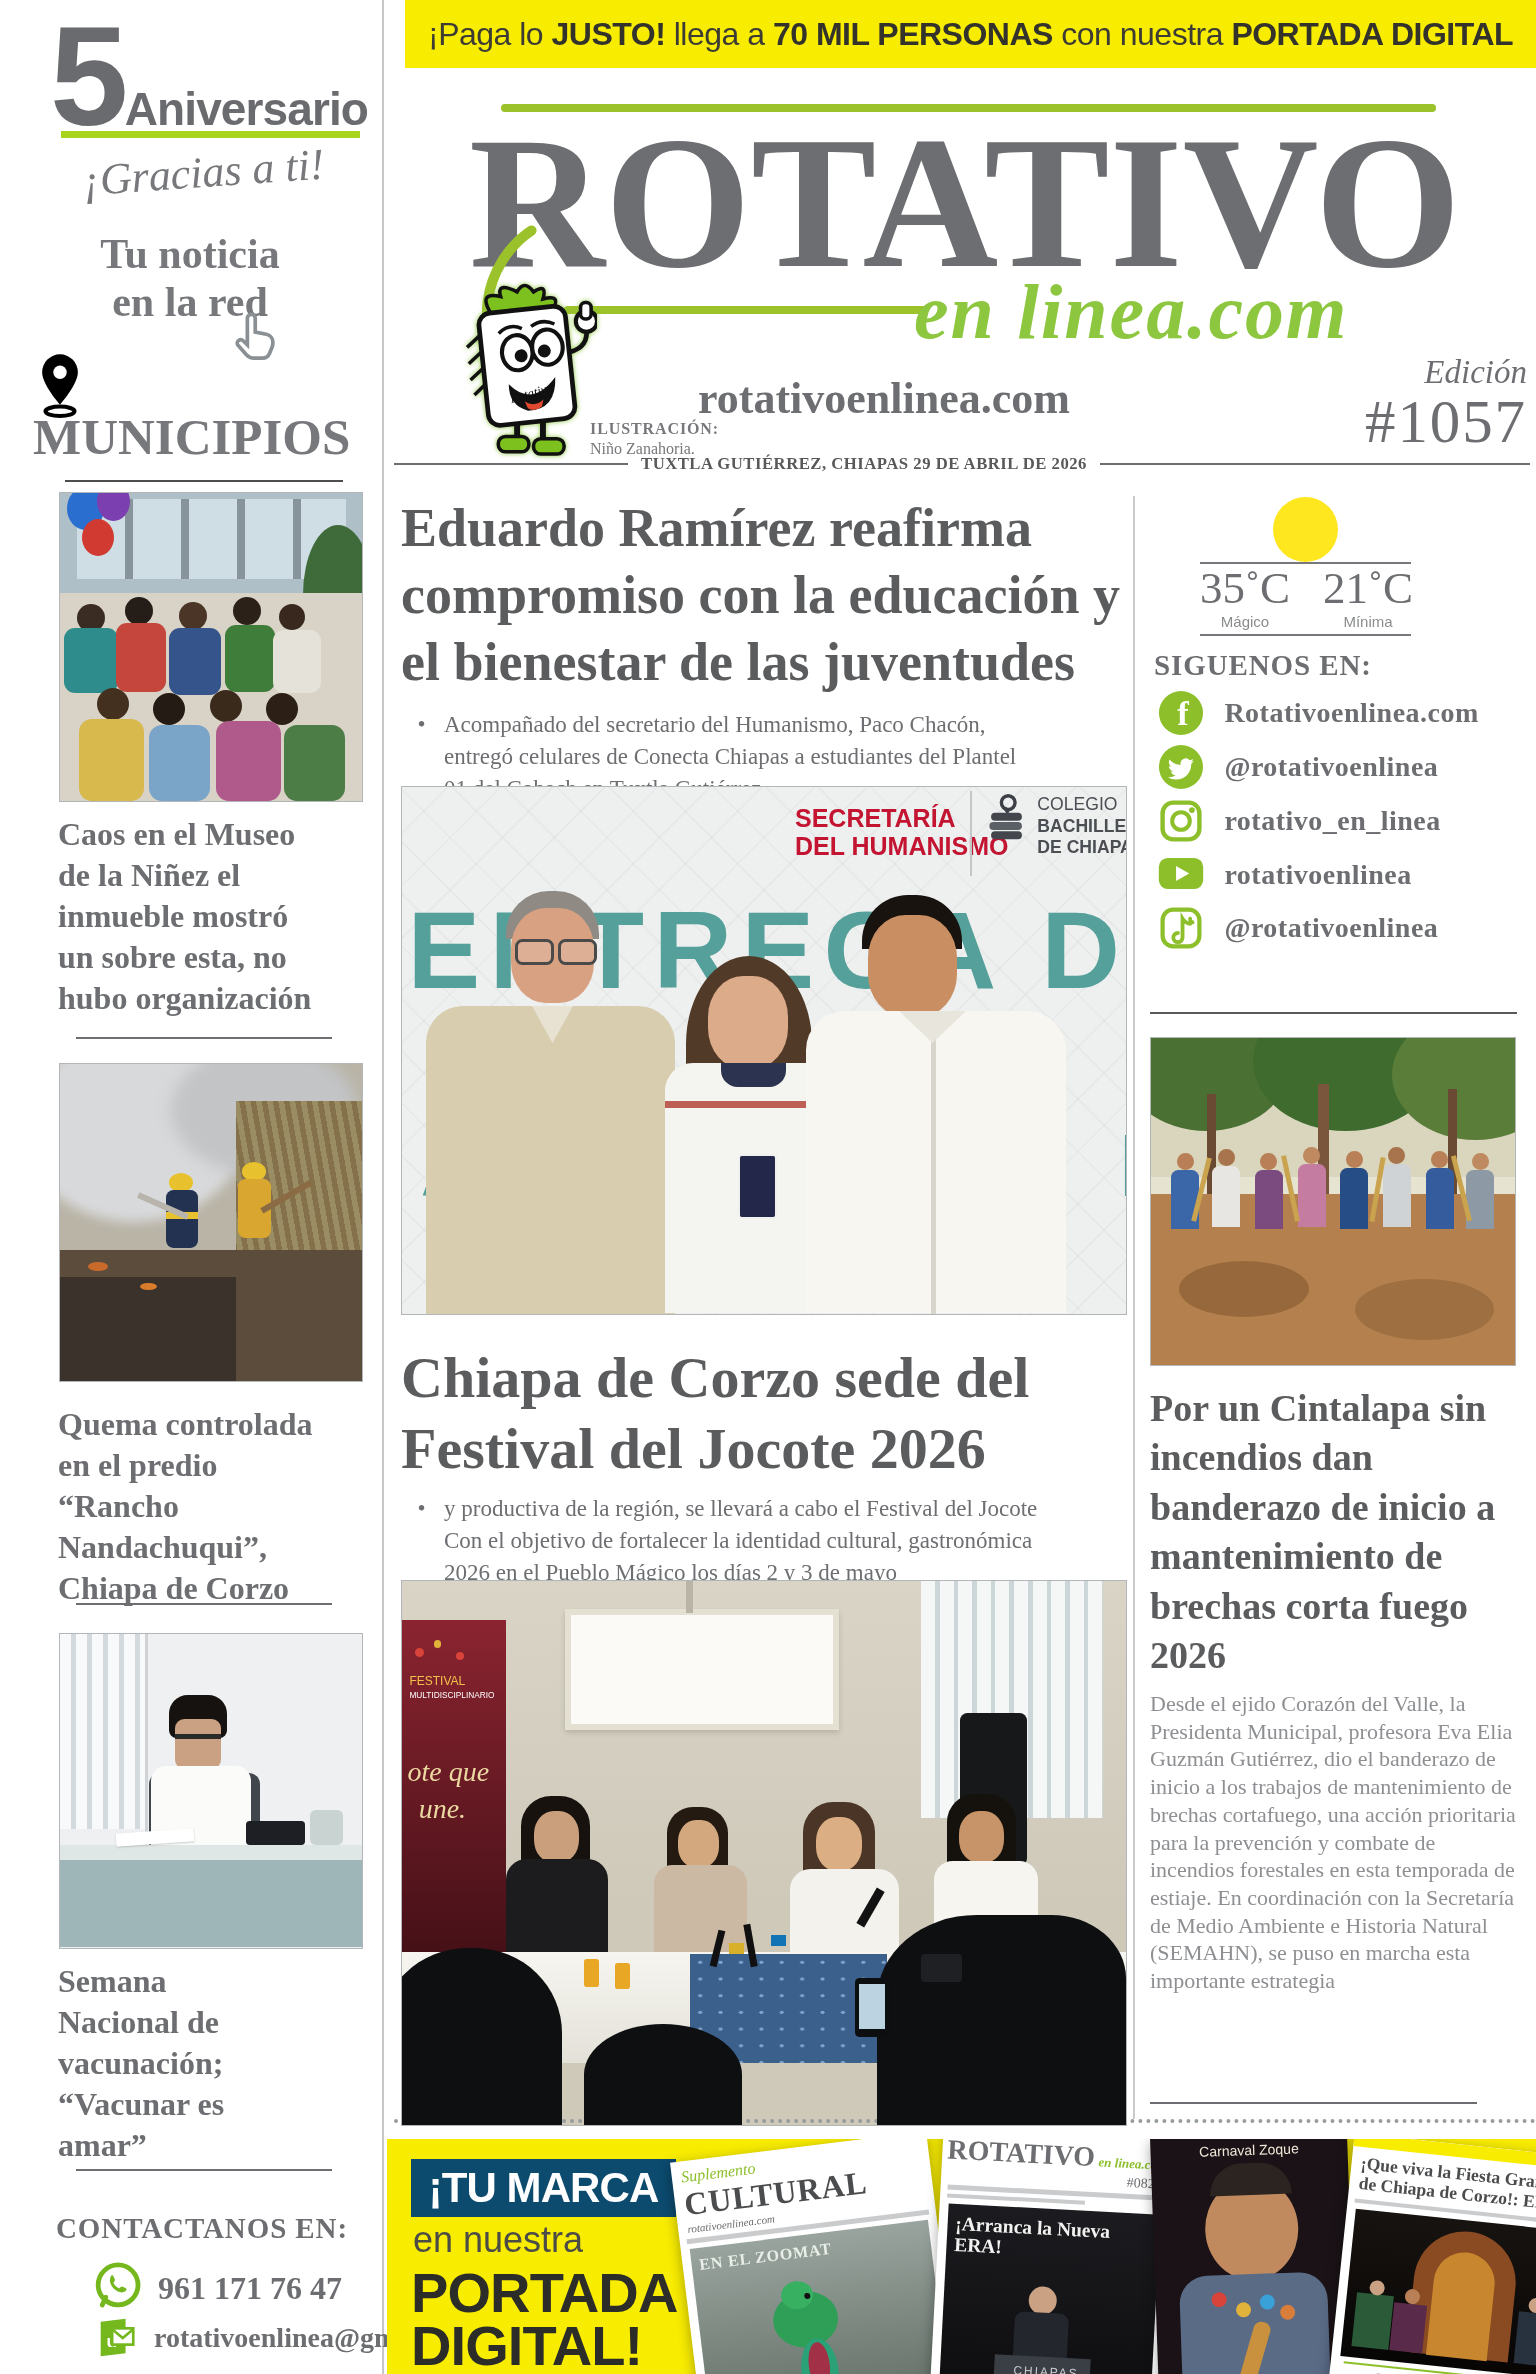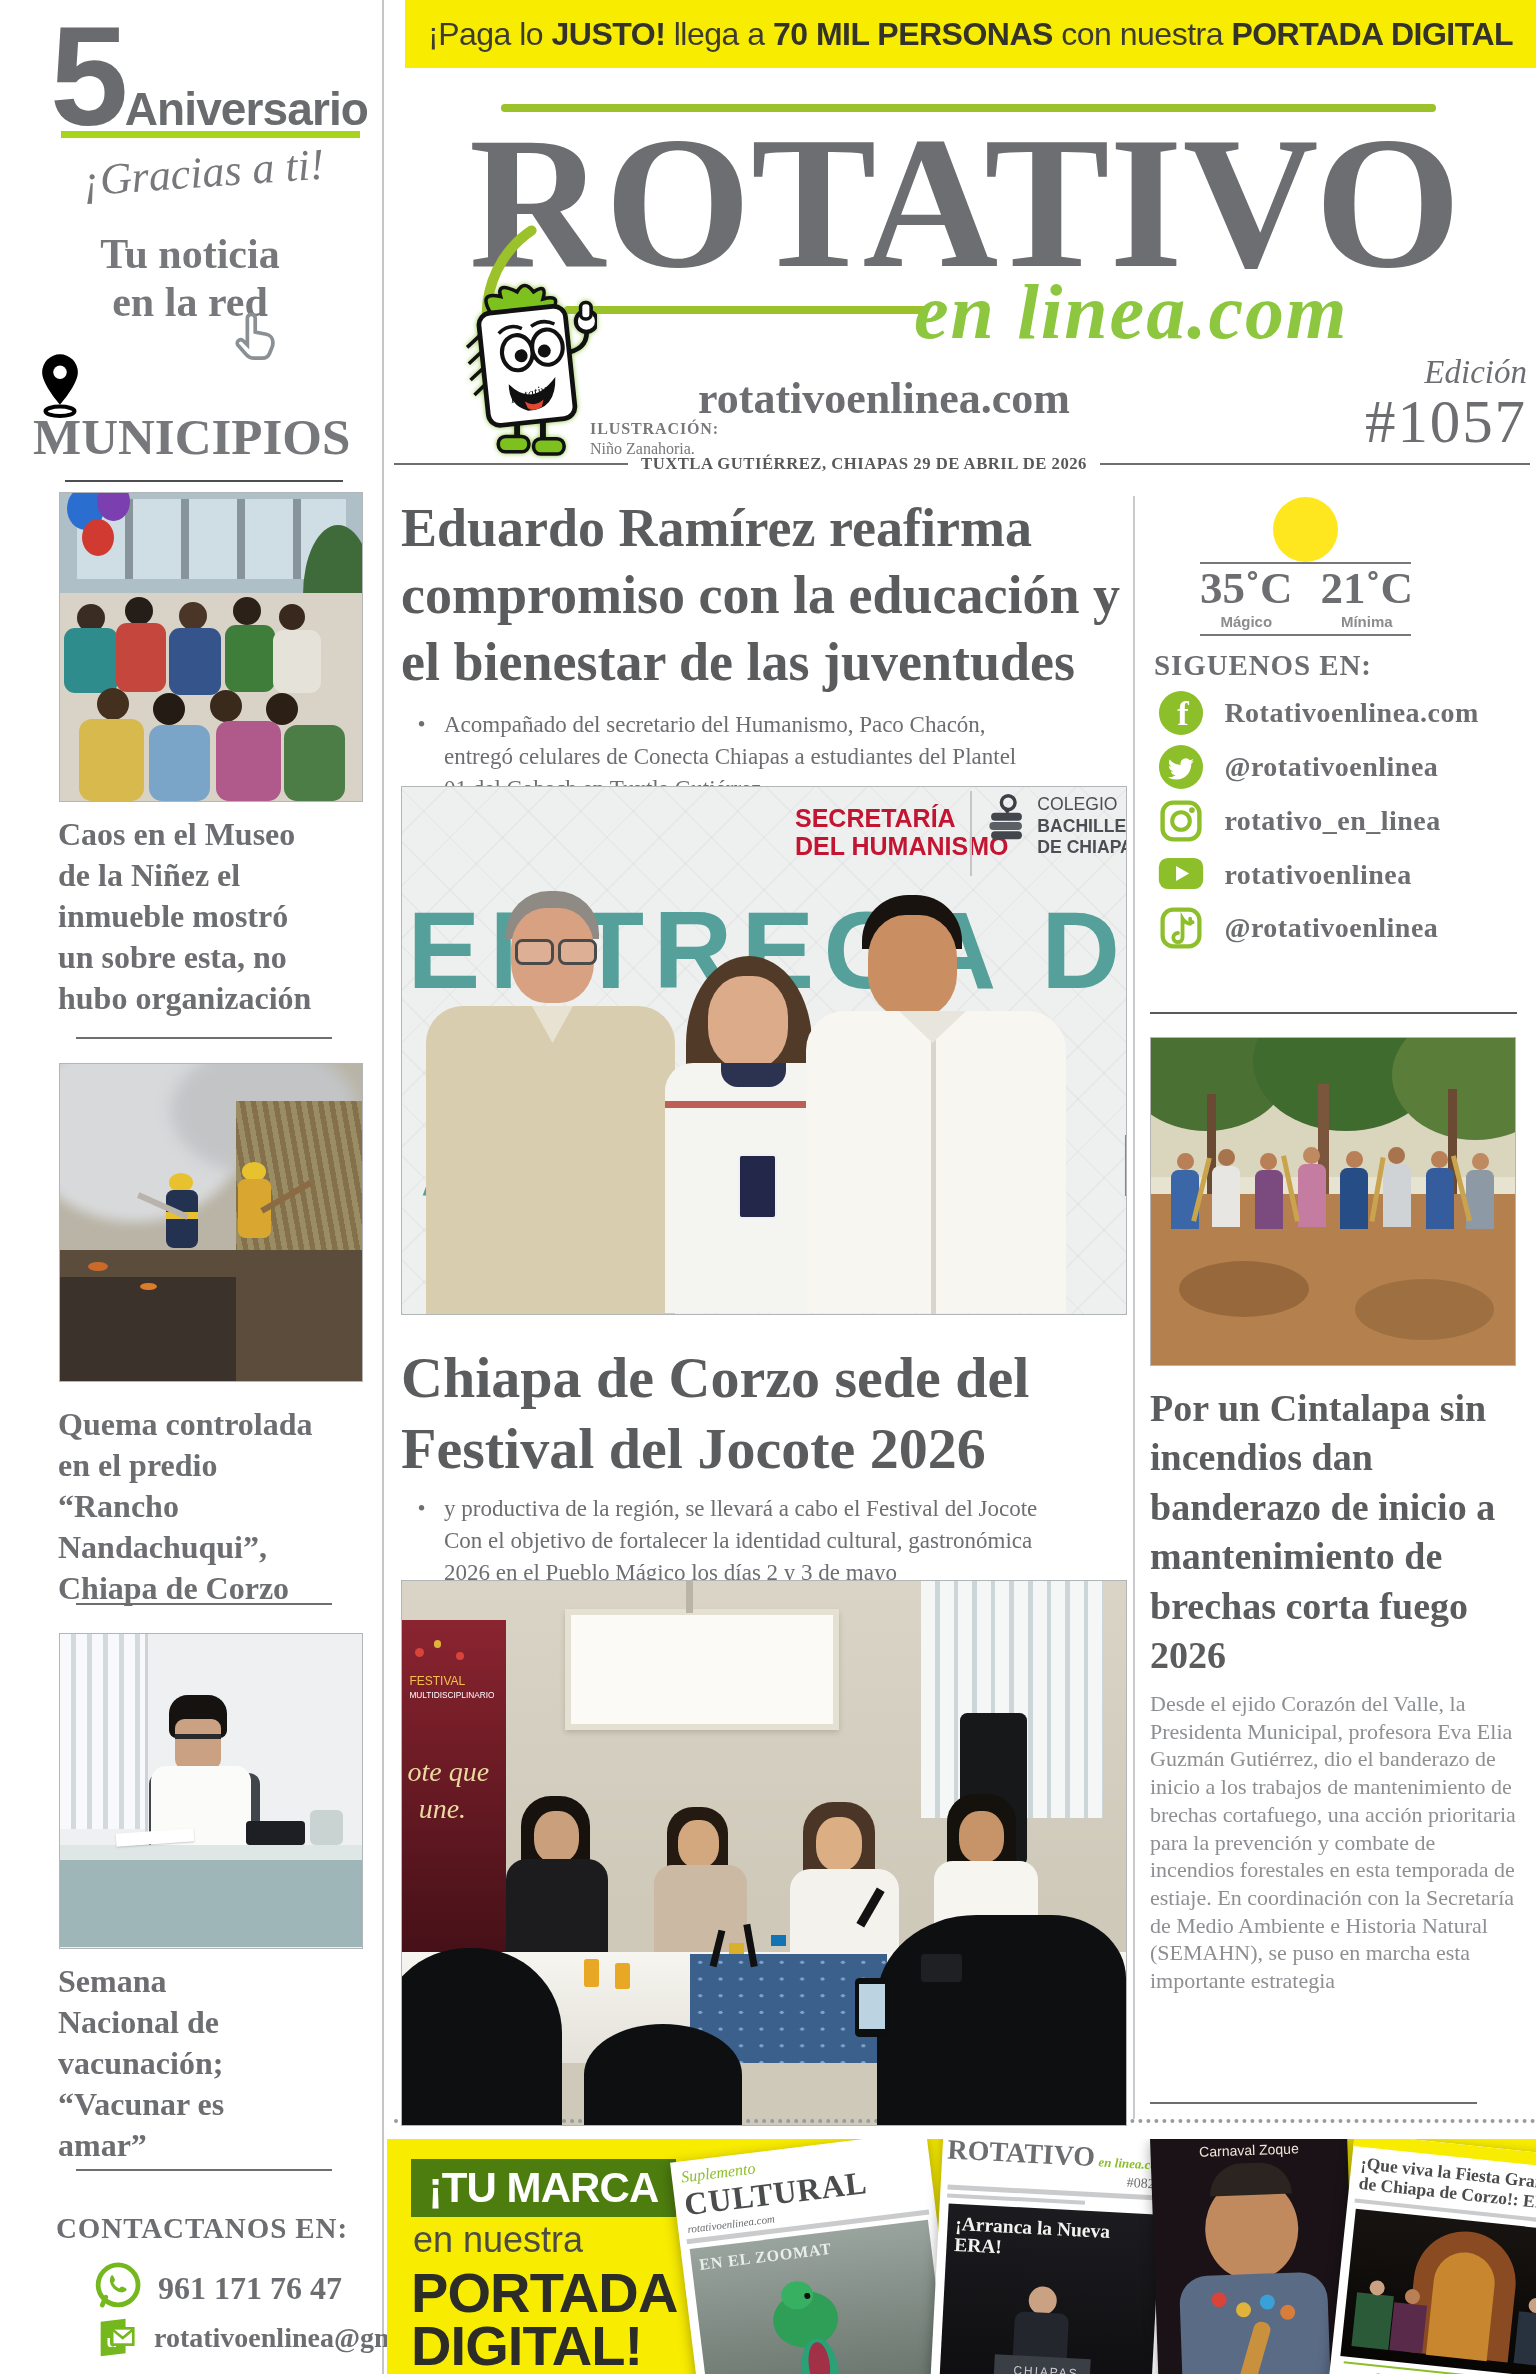--- a/index.html
+++ b/index.html
@@ -99,38 +99,38 @@
   .p2-poster .t4{font-style:italic;font-size:28px;margin:5.6px 0 0 16.7px;color:#ecd9a2;}
   .p2-table{position:absolute;left:0;top:371px;width:724px;height:111px;
             background:linear-gradient(#f6f5f0,#e3e1d8);}
   .p2-runner{position:absolute;left:288px;top:373px;width:197px;height:109px;background:#3c608c;
              background-image:radial-gradient(#7fa2c8 1.9px,transparent 2.3px);background-size:20.4px 16.7px;}
   .sil{position:absolute;background:#0e0f11;z-index:3;}
 
   
   .sun{left:1273px;top:497px;width:65px;height:65px;border-radius:50%;background:#ffe71f;}
   .wx-line{position:absolute;width:211px;height:1.9px;background:#77787b;}
-  .wx{left:1200px;top:566px;width:213px;display:flex;justify-content:space-between;color:#6d6e71;font-weight:bold;}
+  .wx{left:1200px;top:566px;width:213px;display:flex;justify-content:space-between;color:#6d6e71;}
   .wx .t{font-size:45px;line-height:1;}
   .wx .l{font-family:"Liberation Sans","DejaVu Sans",sans-serif;font-size:15px;color:#8a8c8e;text-align:center;margin-top:1.9px;}
   .follow-h{left:1154px;top:649px;font-size:29px;font-weight:bold;letter-spacing:0.9px;color:#6d6e71;}
   .soc-row{position:absolute;left:1158px;display:flex;align-items:center;gap:20.4px;color:#6d6e71;}
   .soc-row .icon{width:46px;height:46px;flex:0 0 46px;}
   .soc-row .hdl{font-size:28px;font-weight:bold;letter-spacing:0.5px;}
   .soc-div{left:1150px;top:1012px;width:367px;height:1.9px;background:#58595b;position:absolute;}
   .photo3{left:1150px;top:1037px;width:364px;height:327px;background:#e6e3d0;}
   .h3{left:1150px;top:1384px;width:380px;color:#5b5c5e;font-weight:bold;font-size:38px;line-height:1.3;}
   .body3{left:1150px;top:1690px;width:367px;height:404px;overflow:hidden;color:#8d8f92;
          font-size:22px;line-height:1.26;}
   .body3-div{left:1150px;top:2102px;width:327px;height:1.9px;background:#6d6e71;position:absolute;}
 
   
   .dotted-sep{left:394px;top:2119px;width:1142px;border-top:4.6px dotted #979ca0;position:absolute;}
   .bot-banner{left:387px;top:2139px;width:1149px;height:236px;background:#f8ec00;overflow:hidden;}
-  .bb-black{position:absolute;left:24px;top:20.4px;width:265px;height:58px;background:#4d7c0f;
+  .bb-black{position:absolute;left:24px;top:20.4px;width:265px;height:58px;background:#0c4a6e;
             display:flex;align-items:center;justify-content:center;}
   .bb-black span{color:#fff;font-family:"Liberation Sans","DejaVu Sans",sans-serif;font-weight:bold;font-size:42px;letter-spacing:-0.9px;}
   .bb-l2{position:absolute;left:26px;top:80px;font-family:"Liberation Sans","DejaVu Sans",sans-serif;
          font-size:36px;color:#4c4c46;}
   .bb-l3{position:absolute;left:24px;top:121px;font-family:"Liberation Sans","DejaVu Sans",sans-serif;
          font-weight:bold;font-size:56px;color:#2c2c28;letter-spacing:-0.9px;}
   .bb-l4{position:absolute;left:24px;top:174px;font-family:"Liberation Sans","DejaVu Sans",sans-serif;
          font-weight:bold;font-size:56px;color:#2c2c28;letter-spacing:-0.9px;}
   .cover{position:absolute;background:#fff;box-shadow:0 3.7px 13px rgba(0,0,0,.35);overflow:hidden;}
   .gbar{background:#c9cbcd;height:4.6px;margin:3.7px 7.4px 0 7.4px;}

